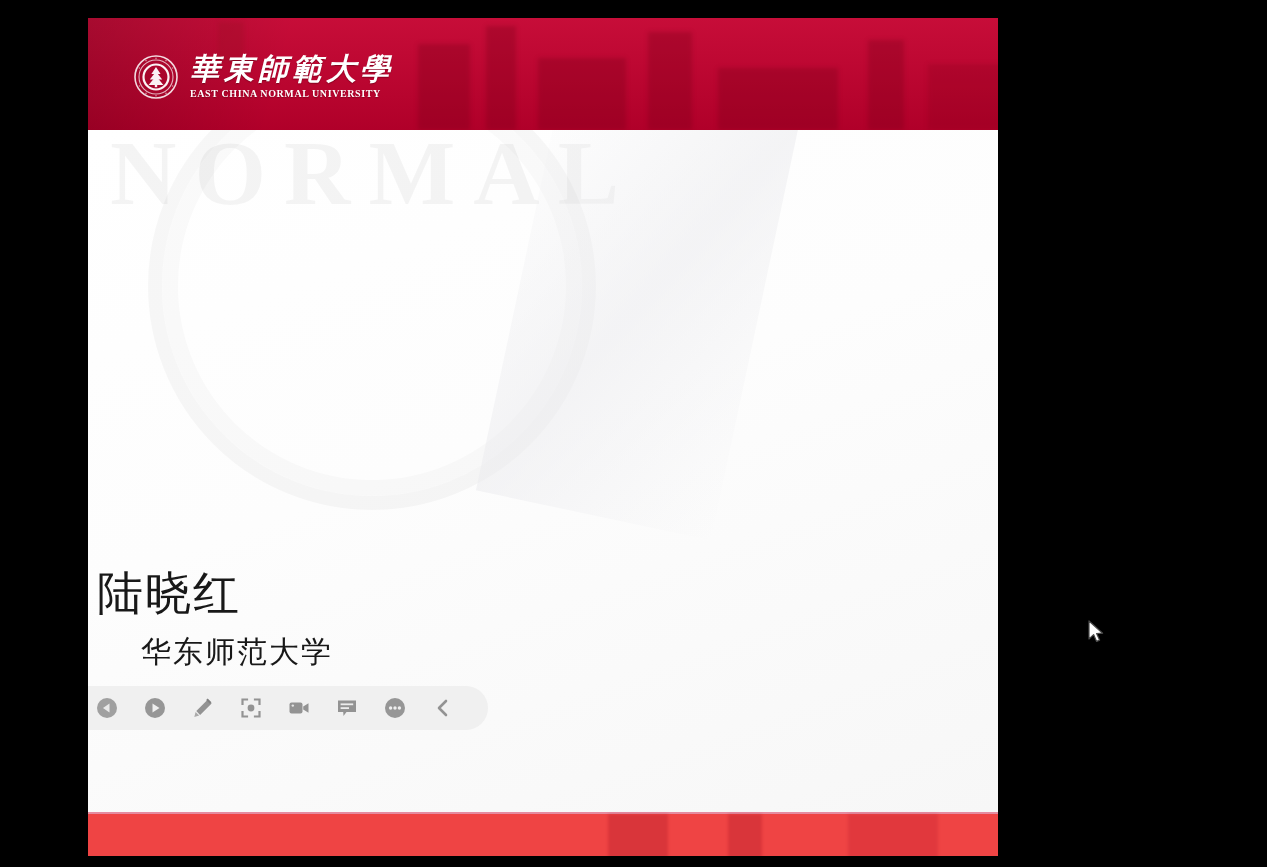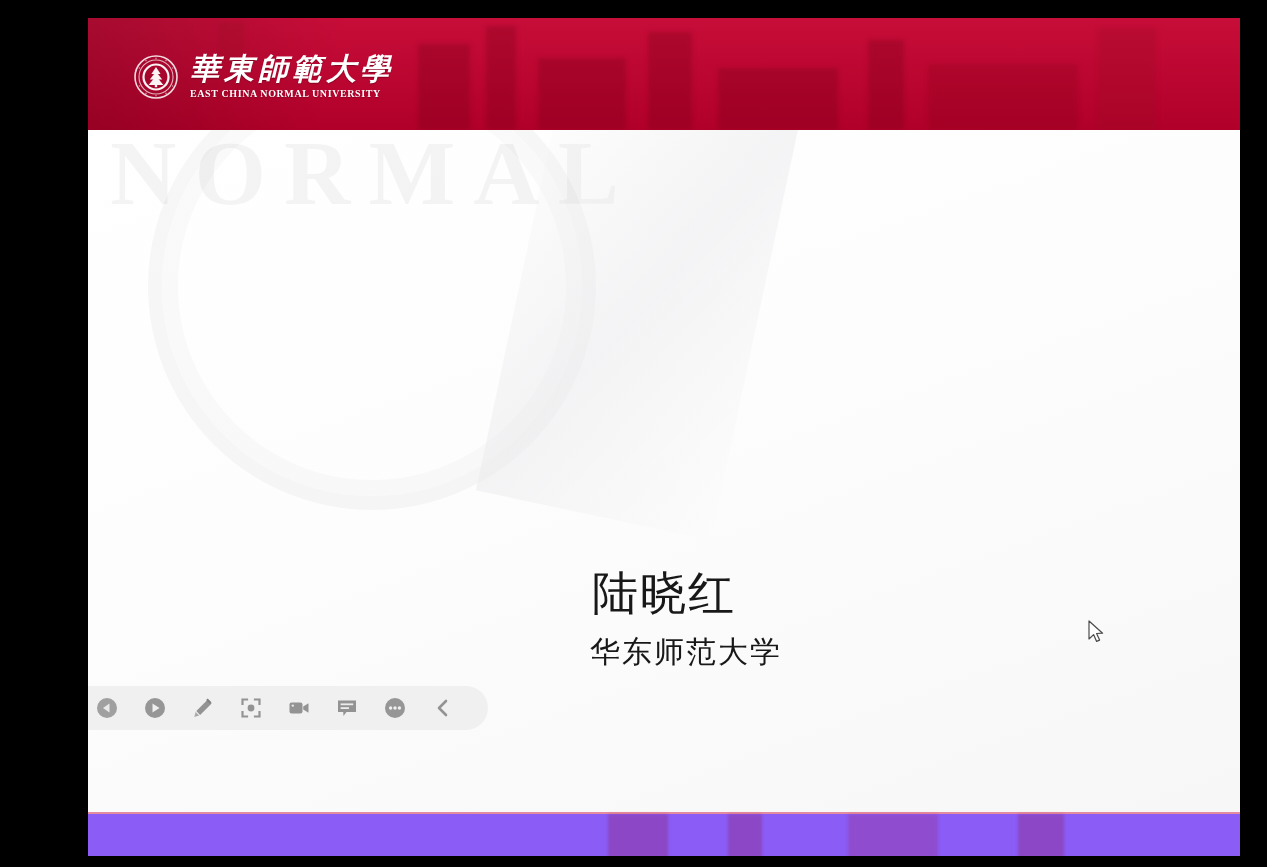--- a/index.html
+++ b/index.html
@@ -21,23 +21,23 @@
     position: absolute;
     inset: 0;
     background: #000000;
   }
 
   
   #slide {
     position: absolute;
     left: 88px;
     top: 18px;
-    width: 1152px;
+    width: 910px;
     height: 838px;
-    background: #8b5cf6;
+    background: #ef4444;
     overflow: hidden;
   }
 
   
   #slide-header {
     position: absolute;
     left: 0;
     top: 0;
     width: 100%;
     height: 112px;
@@ -168,24 +168,23 @@
     font-size: 76px;
     font-weight: bold;
     color: #111111;
     letter-spacing: 6px;
     line-height: 1.38;
     white-space: nowrap;
   }
 
   #presenter-block {
     position: absolute;
-    left: 0;
+    left: 9px;
     top: 428px;
     width: 100%;
-    text-align: center;
     z-index: 3;
   }
   #presenter-name {
     font-family: "Liberation Sans", sans-serif;
     font-size: 46px;
     color: #181818;
     letter-spacing: 2px;
     line-height: 1.55;
   }
   #presenter-affiliation {

